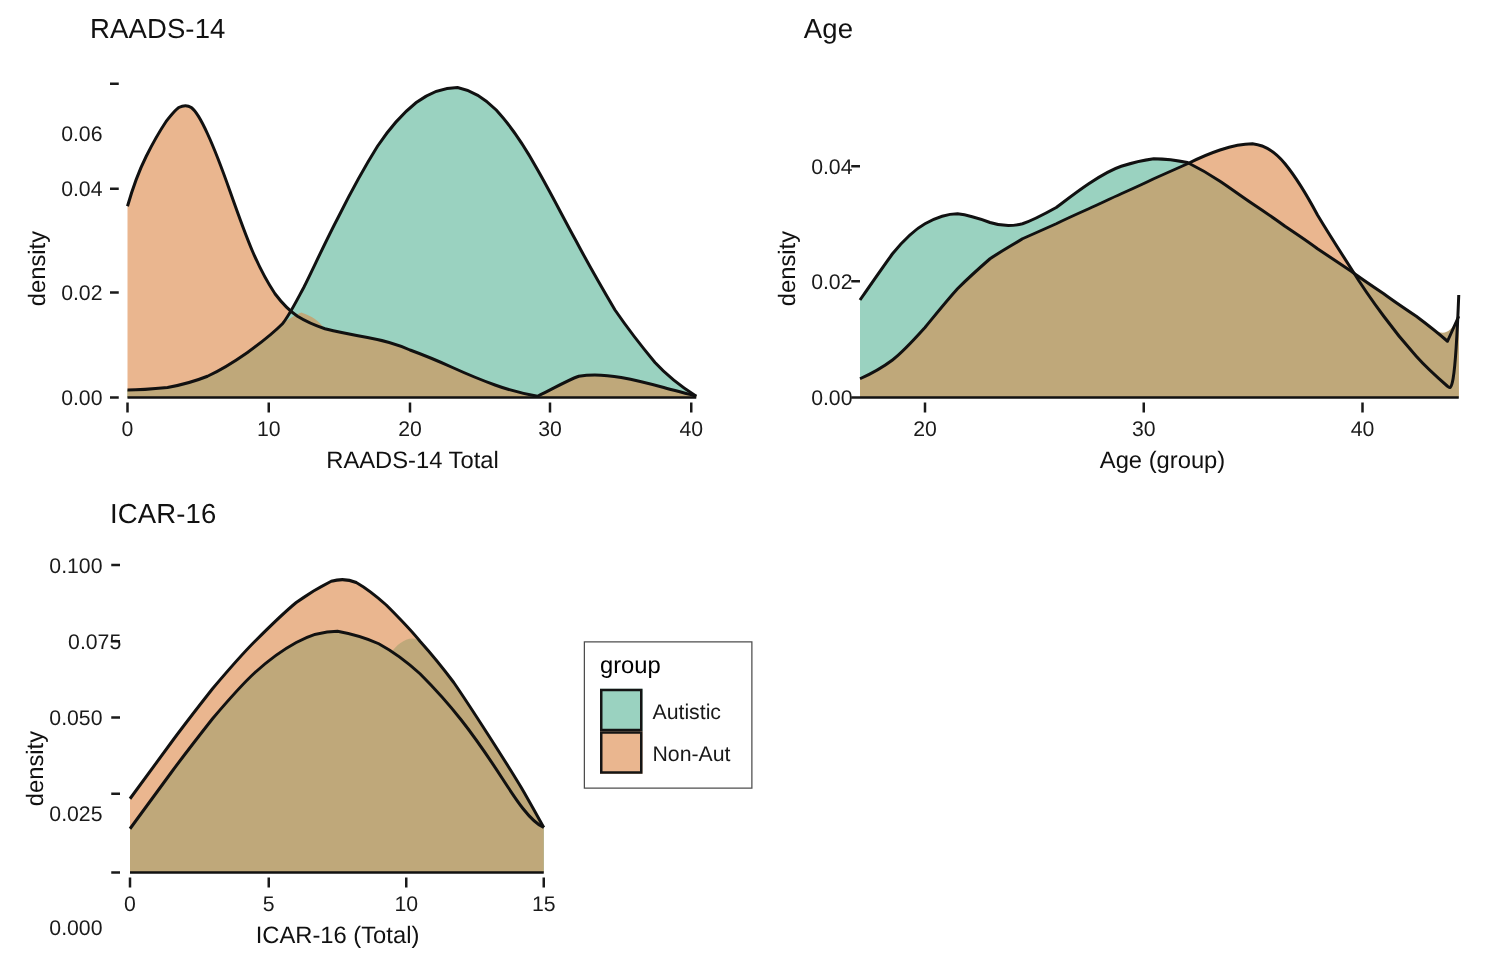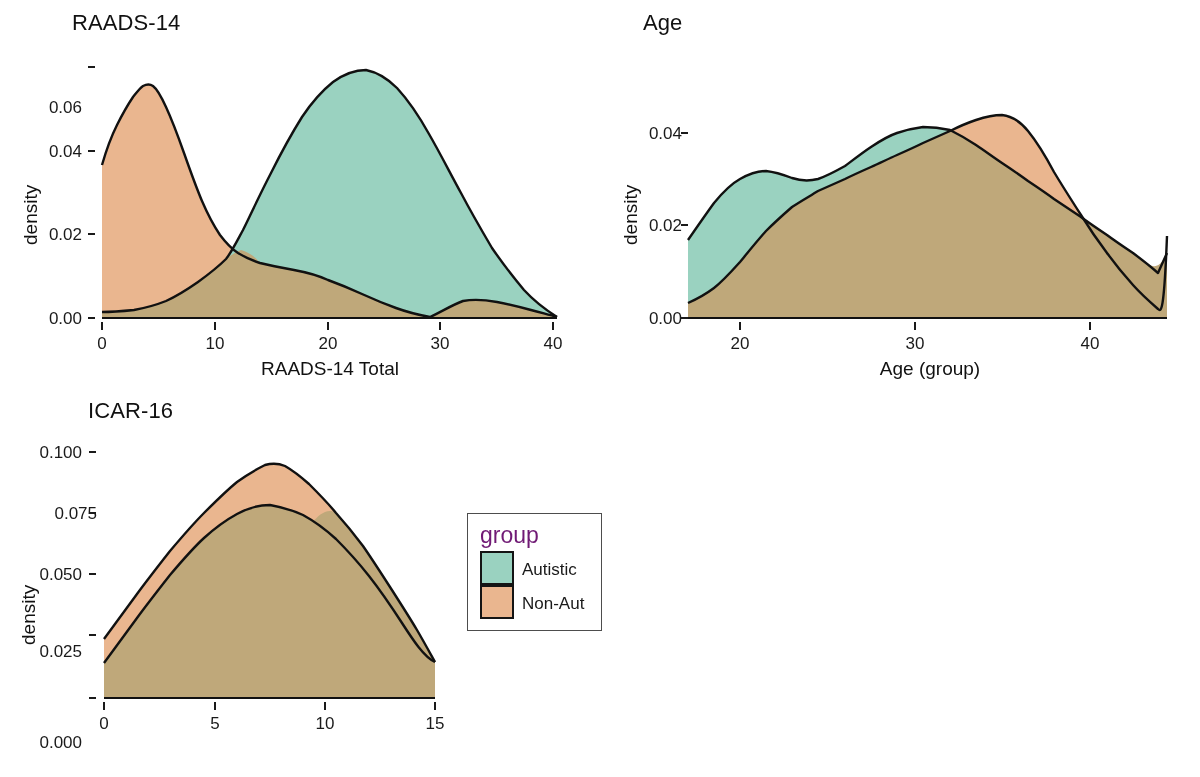--- a/index.html
+++ b/index.html
@@ -50,22 +50,22 @@
     white-space:nowrap;
   }
   .legend-box{
     position:absolute;
     border:1.6px solid #4d4d4d;
     background:#ffffff;
     box-sizing:border-box;
   }
   .legend-title{
     position:absolute;
-    font-size:23px;
-    color:#701a75;
+    font-size:19px;
+    color:#000000;
     white-space:nowrap;
     text-align:center;
   }
   .legend-key{
     position:absolute;
     width:34px;height:34px;
     border:2.2px solid #141414;
     box-sizing:border-box;
   }
   .legend-label{
@@ -311,20 +311,21 @@
              C380,200 391,216 402,233 C413,250 424,267 435,272"></path>
         <line x1="104" y1="308" x2="435" y2="308" stroke="#111111" stroke-width="2"></line>
       </g>
     </svg>
 
     <div class="tick-label-x" style="left:84px;top:324px;width:40px;">0</div>
     <div class="tick-label-x" style="left:195px;top:324px;width:40px;">5</div>
     <div class="tick-label-x" style="left:305px;top:324px;width:40px;">10</div>
     <div class="tick-label-x" style="left:415px;top:324px;width:40px;">15</div>
 
+    <div class="axis-title-x" style="left:170px;top:348px;width:200px;">ICAR-16 (Total)</div>
   </div>
 
   <div class="legend-box" style="left:467px;top:513px;width:135px;height:118px;">
   </div>
   <div class="legend-title" style="left:480px;top:522px;">group</div>
   <div class="legend-key" style="left:480px;top:551px;background:#9ad2c0;"></div>
   <div class="legend-label" style="left:522px;top:560px;">Autistic</div>
   <div class="legend-key" style="left:480px;top:585px;background:#eab68f;"></div>
   <div class="legend-label" style="left:522px;top:594px;">Non-Aut</div>
 

